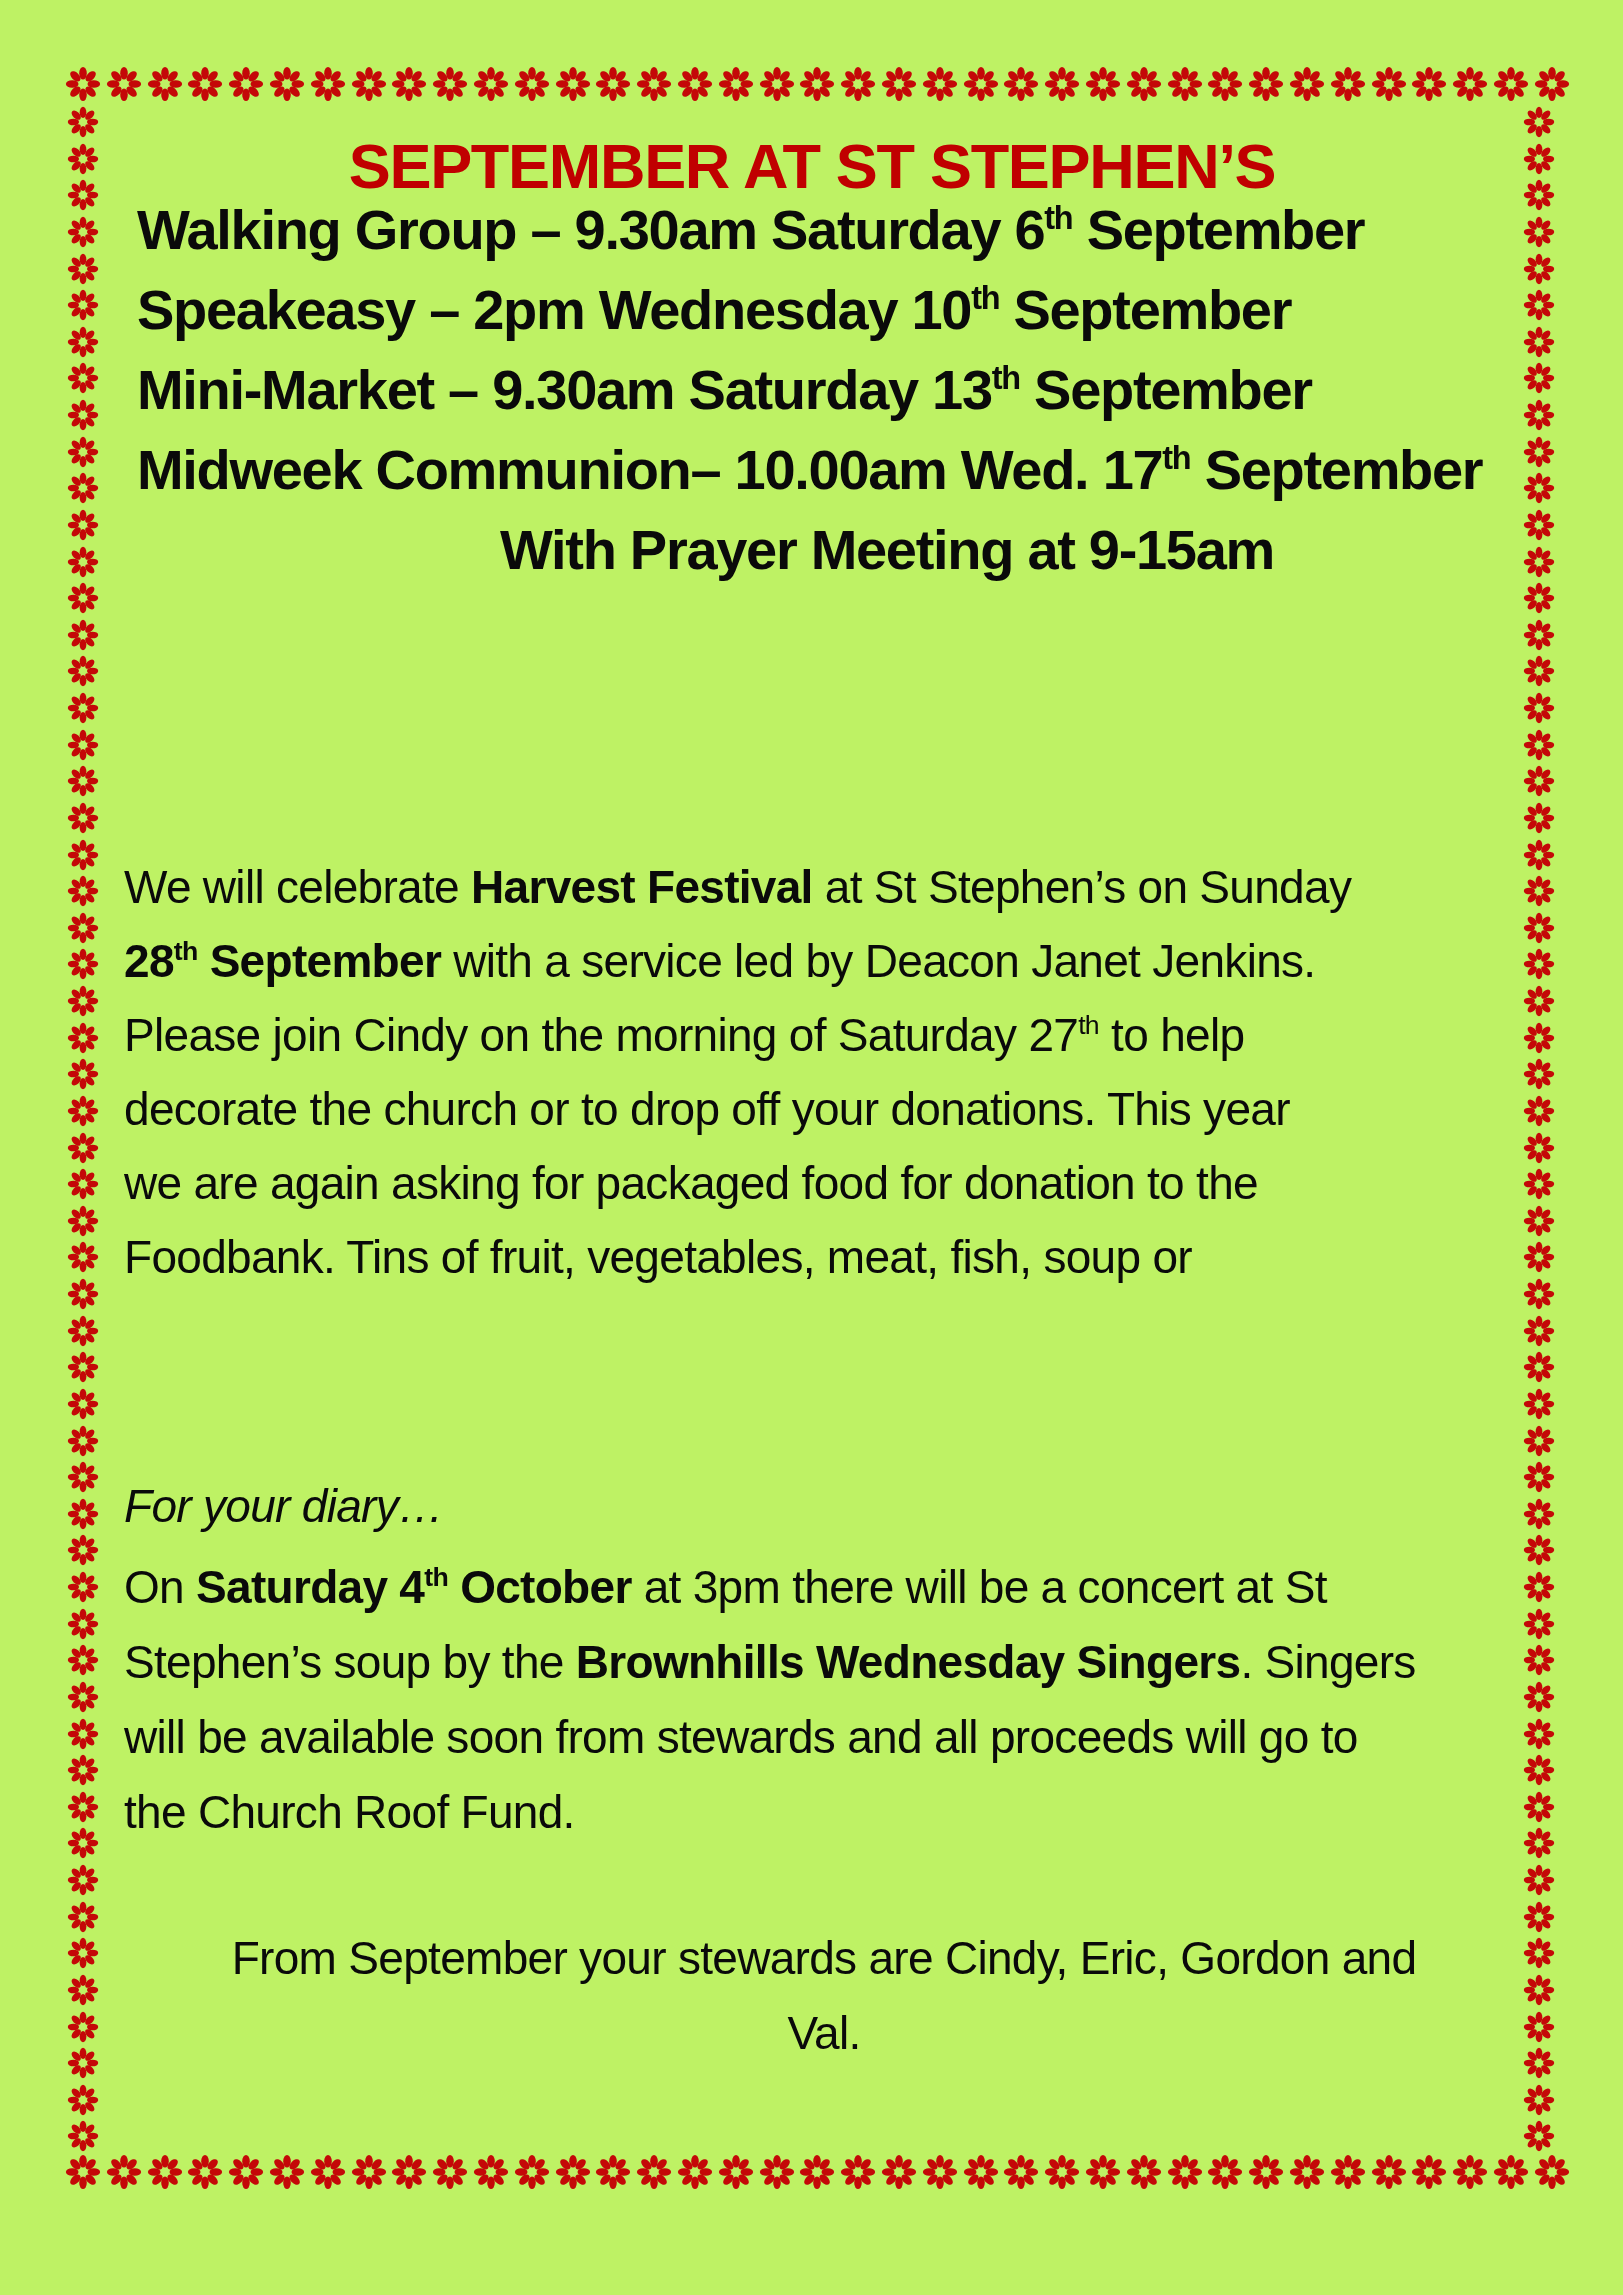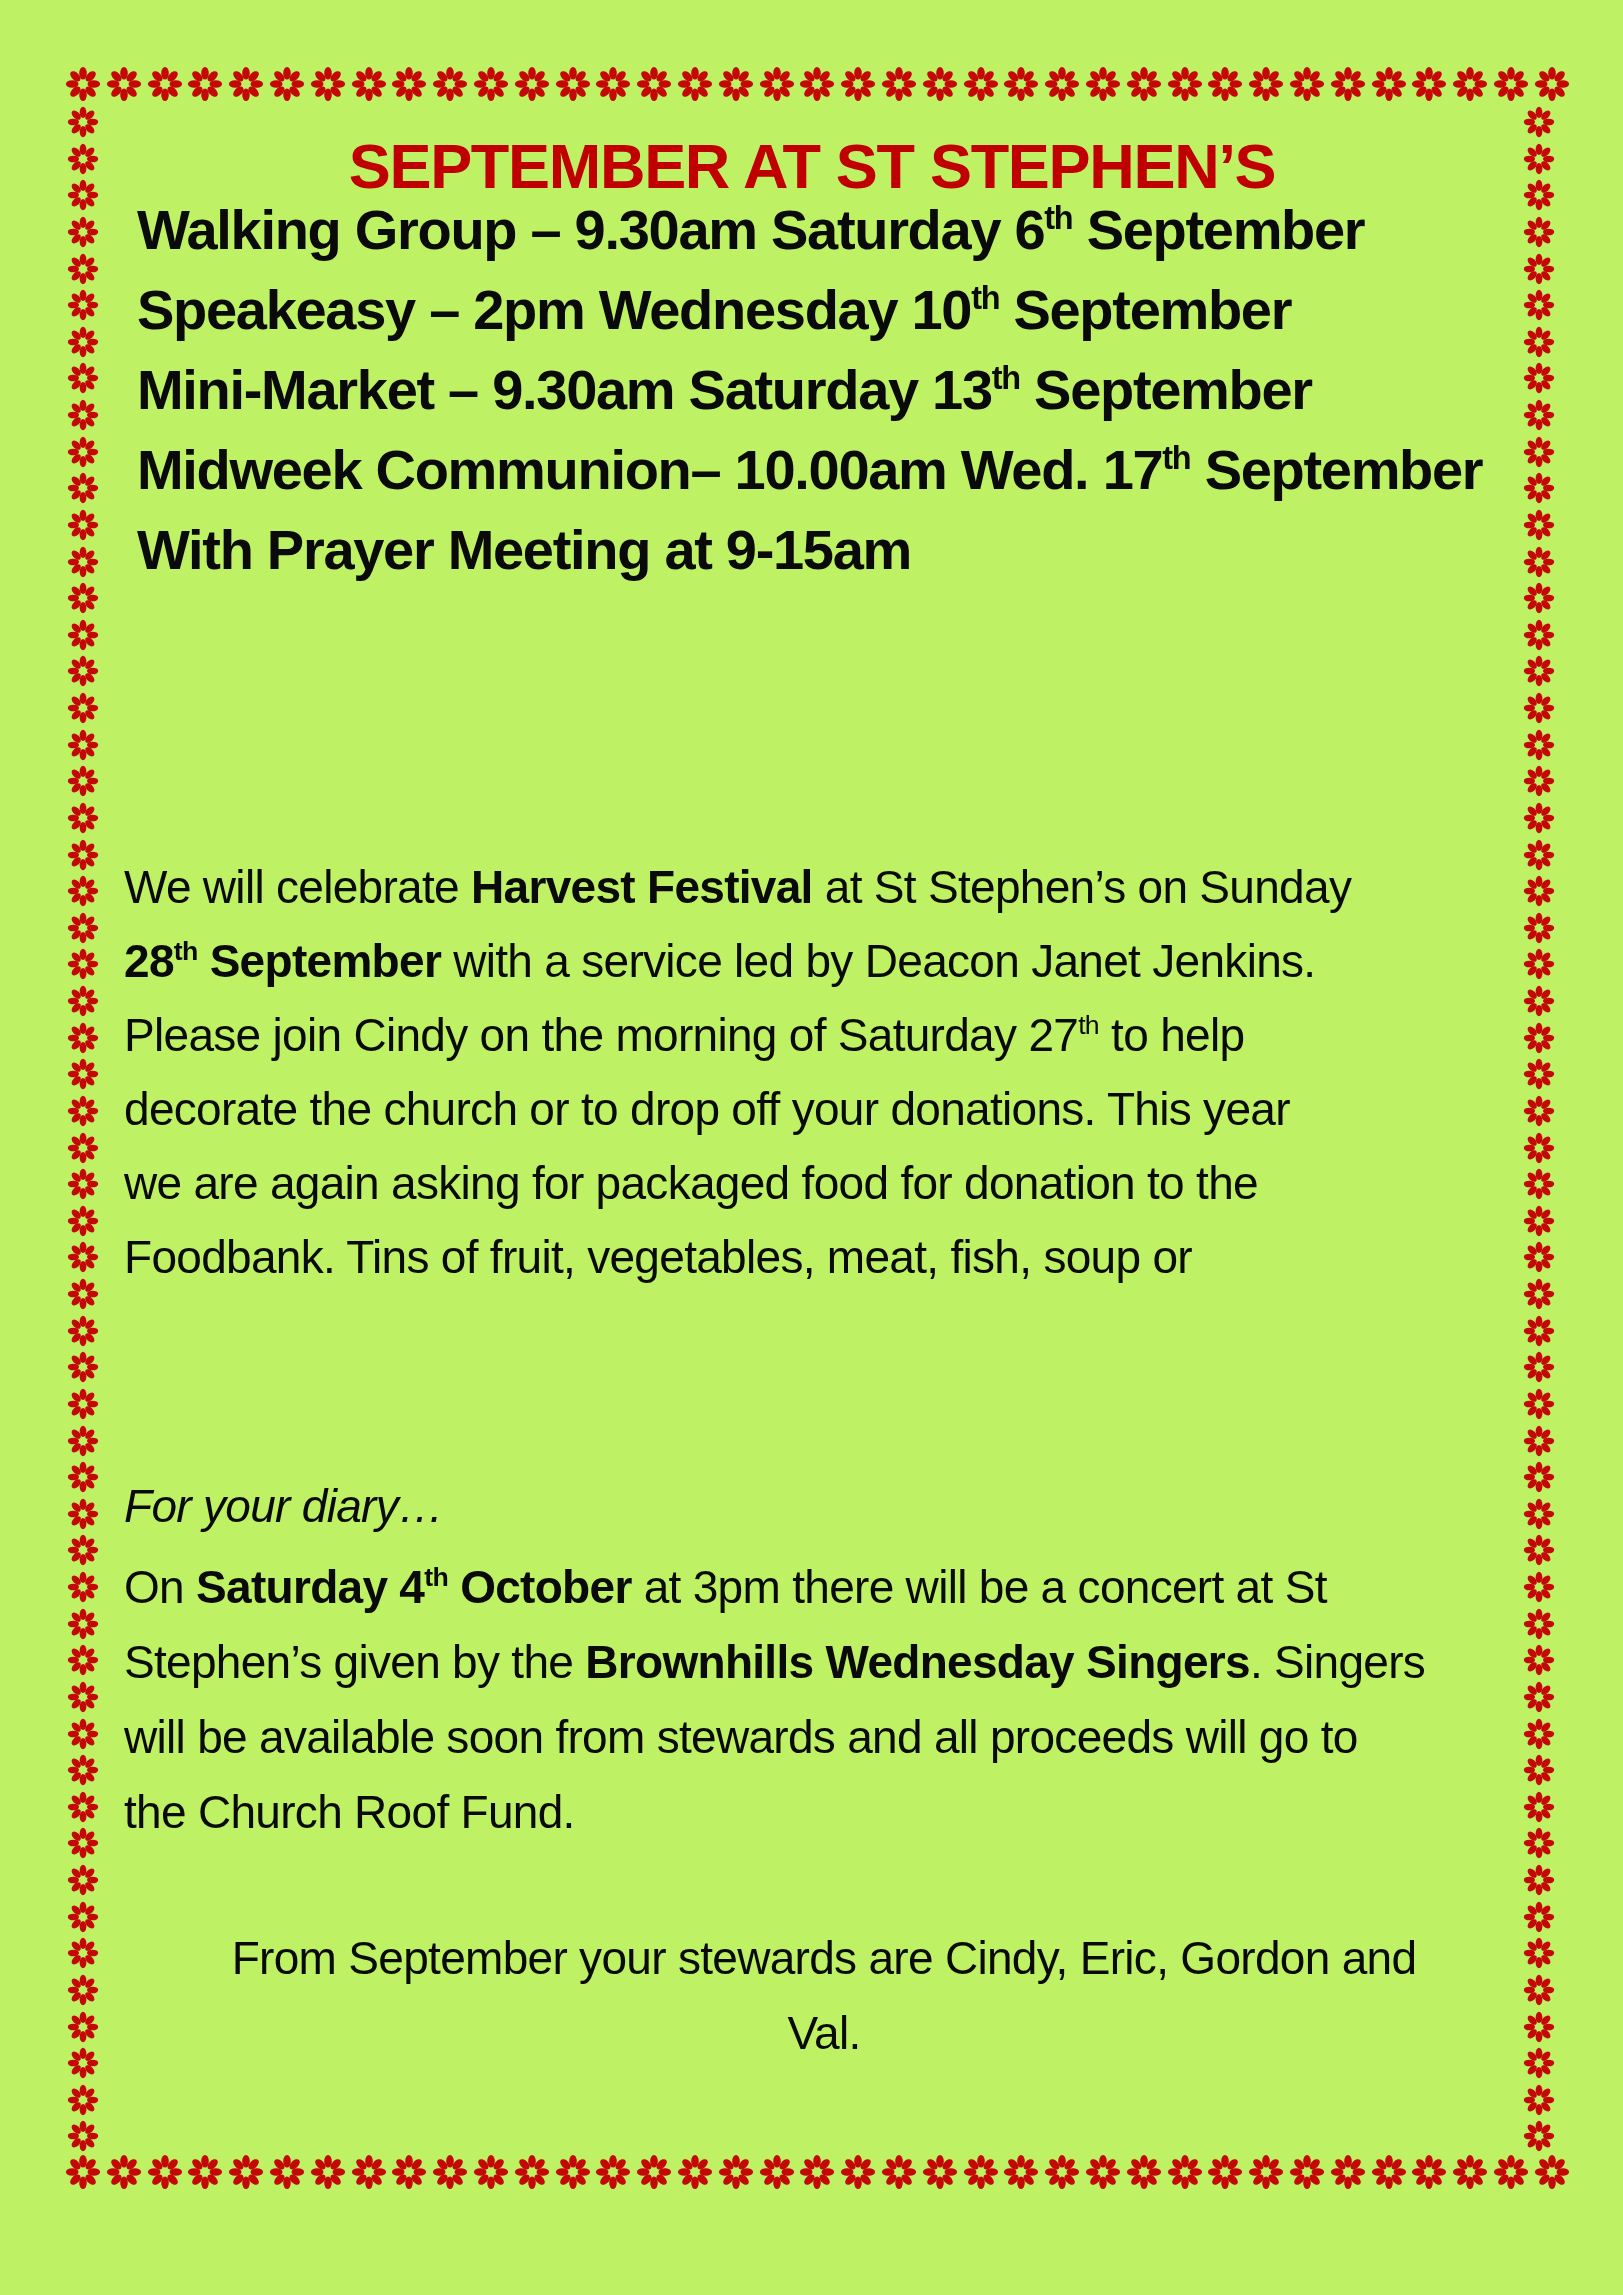--- a/index.html
+++ b/index.html
@@ -35,21 +35,21 @@
     color:var(--title-color,#c00000);
     white-space:nowrap;
   }
   .textblock { position:absolute; left:124px; width:1400px; }
   .textblock .line { white-space:nowrap; }
   .events {
     top:190px; left:137px;
     font-size:56px; font-weight:700; letter-spacing:-1.3px;
   }
   .events .line { height:80px; line-height:80px; }
-  .events .line:last-child { }
+  .events .line:last-child { margin-left:363px; }
   .body-text { font-size:46px; letter-spacing:-0.7px; }
   .harvest { top:850px; }
   .harvest .line, .diary .line { height:74px; line-height:74px; }
   .diary { top:1469px; }
   .concert { top:1550px; }
   .concert .line, .stewards .line { height:75px; line-height:75px; }
   .stewards { top:1921px;text-align:center; }
   .run-b { font-weight:700; }
   .run-i { font-style:italic; }
   .run-sup {
@@ -5297,21 +5297,21 @@
       <div class="line"><span>we are again asking for packaged food for donation to the</span></div>
       <div class="line"><span>Foodbank. Tins of fruit, vegetables, meat, fish, soup or</span></div>
     </div>
 
   <div class="textblock body-text diary">
       <div class="line"><span class="run-i">For your diary…</span></div>
     </div>
 
   <div class="textblock body-text concert">
       <div class="line"><span>On </span><span class="run-b">Saturday 4</span><span class="run-b run-sup">th</span><span class="run-b"> October</span><span> at 3pm there will be a concert at St</span></div>
-      <div class="line"><span>Stephen’s given by the </span><span class="run-b">Brownhills Wednesday Singers</span><span>. Singers</span></div>
+      <div class="line"><span>Stephen’s soup by the </span><span class="run-b">Brownhills Wednesday Singers</span><span>. Singers</span></div>
       <div class="line"><span>will be available soon from stewards and all proceeds will go to</span></div>
       <div class="line"><span>the Church Roof Fund.</span></div>
     </div>
 
   <div class="textblock body-text stewards">
       <div class="line"><span>From September your stewards are Cindy, Eric, Gordon and</span></div>
       <div class="line"><span>Val.</span></div>
     </div>
 
 </div>

